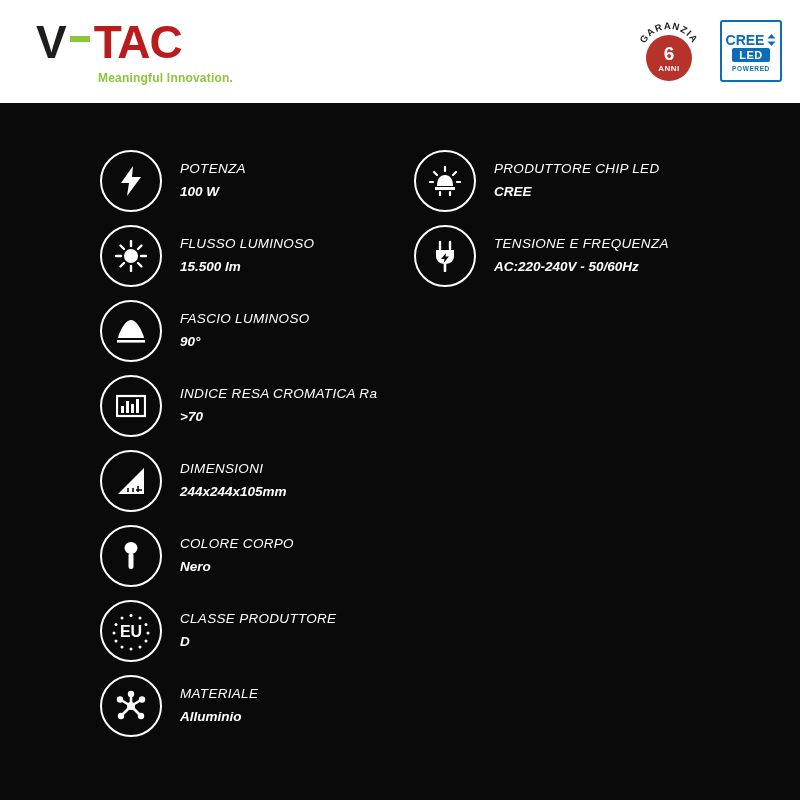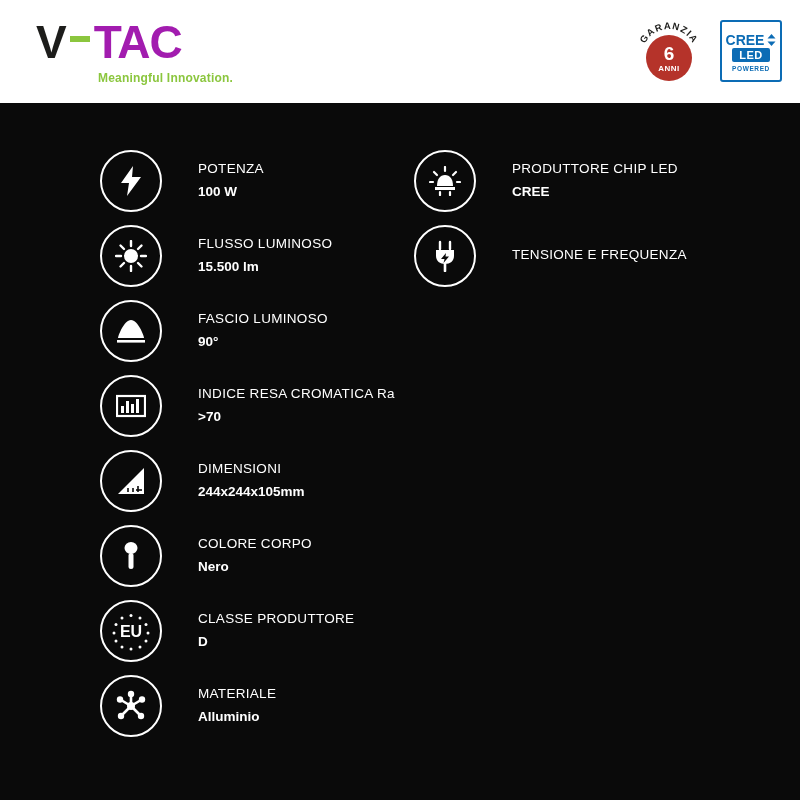--- a/index.html
+++ b/index.html
@@ -26,21 +26,21 @@
     font-size: 46px; font-weight: bold; letter-spacing: -1px;
     color: #1d1d1b; line-height: 1;
     display: flex; align-items: center;
   }
   .logo-v { color: #1d1d1b; }
   .logo-dash {
     display: inline-block;
     width: 20px; height: 6px; background: #8bc63e;
     margin: 0 4px 6px 4px;
   }
-  .logo-tac { color: #a21caf; }
+  .logo-tac { color: #b91c1c; }
   .logo-sub {
     margin-top: 6px; margin-left: 62px;
     font-size: 12px; font-weight: bold; color: #8bc63e; letter-spacing: .2px;
   }
 
   .badges {
     position: absolute; right: 18px; top: 14px;
     display: flex; align-items: center; gap: 14px;
   }
   .warranty {
@@ -89,21 +89,21 @@
     display: flex; align-items: center;
     height: 75px;
     margin-bottom: 0;
   }
   .icon-wrap {
     width: 62px; height: 62px; min-width: 62px;
     border: 2px solid #ffffff; border-radius: 50%;
     display: flex; align-items: center; justify-content: center;
     color: #15803d;
   }
-  .spec-text { margin-left: 36px; color: #ffffff; }
+  .spec-text { margin-left: 18px; color: #ffffff; font-style: italic; }
   .spec-label {
     font-size: 13.5px; font-weight: normal; color: #ffffff;
     letter-spacing: .3px; line-height: 1.2;
   }
   .spec-value {
     font-size: 13.5px; font-weight: bold; color: #ffffff;
     margin-top: 7px; line-height: 1.2;
   }
   svg { display: block; }
 </style>
@@ -342,20 +342,21 @@
               <line x1="9" y1="2" x2="9" y2="9"></line>
               <line x1="19" y1="2" x2="19" y2="9"></line>
             </g>
             <path d="M5 10 H23 V16 C23 21 19 24 14 24 C9 24 5 21 5 16 Z" fill="#fff"></path>
             <path d="M14 24 L14 31" stroke="#fff" stroke-width="2.6" stroke-linecap="round"></path>
             <path d="M15 13 L10 19 H13.5 L12.5 23 L18 16.5 H14.5 Z" fill="#0a0a0a"></path>
           </svg>
         </div>
         <div class="spec-text">
           <div class="spec-label">TENSIONE E FREQUENZA</div>
+          <div class="spec-value">AC:220-240V - 50/60Hz</div>
         </div>
       </div>
 
 
     </div>
 
   </div>
 </div>
 
 </body></html>

